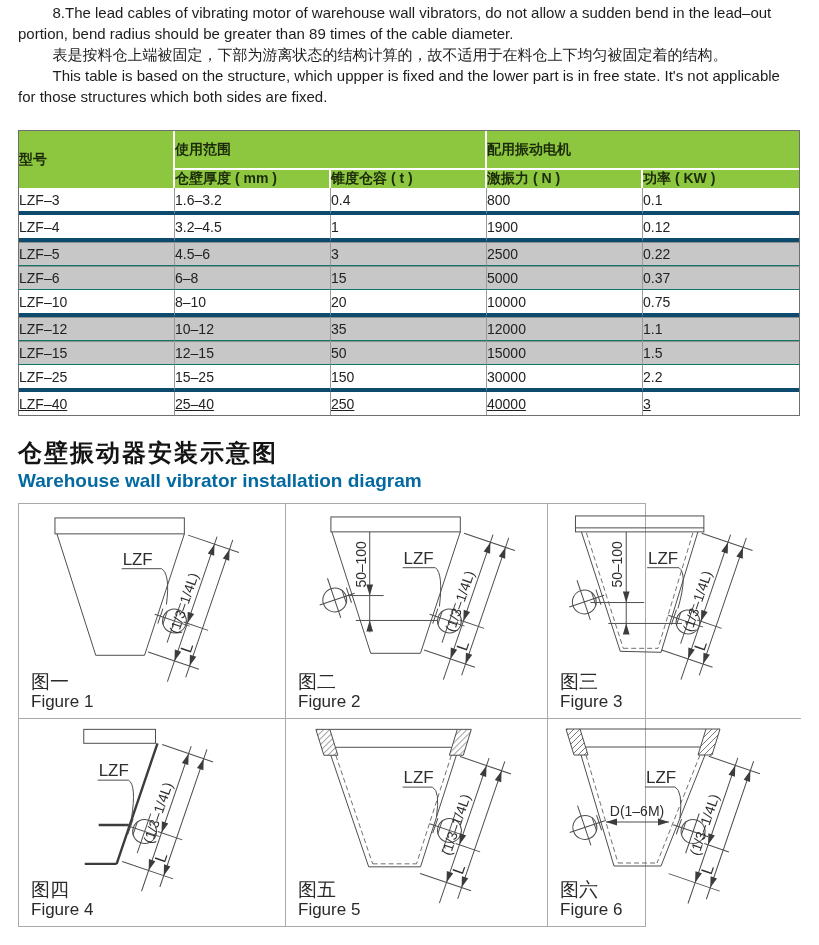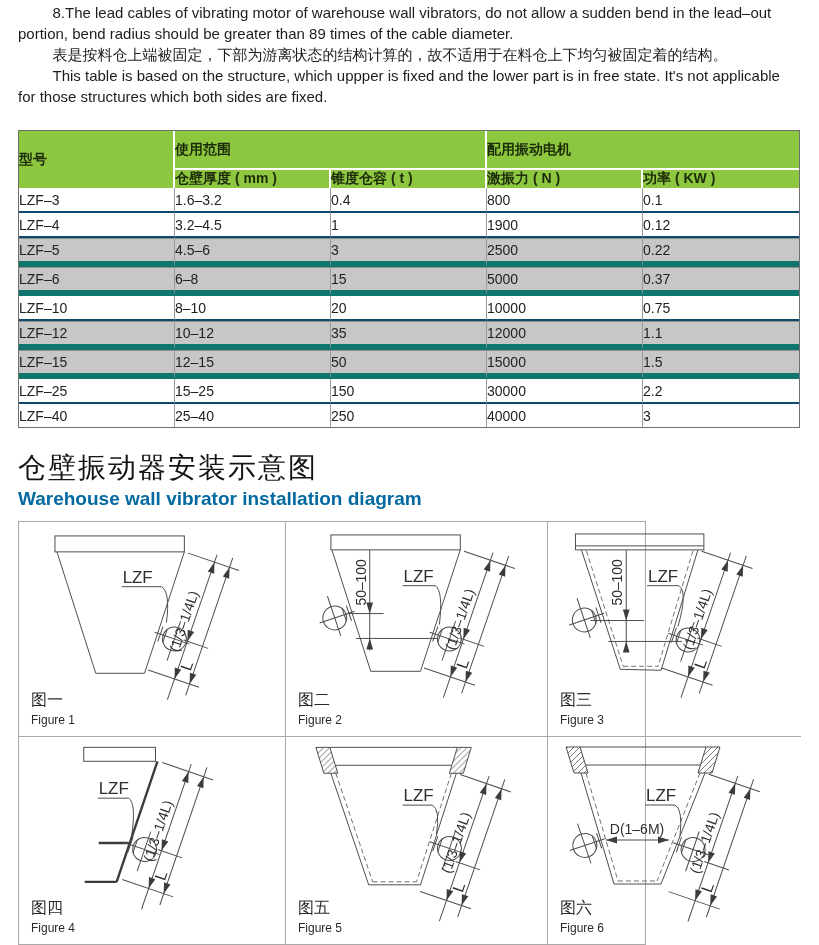--- a/index.html
+++ b/index.html
@@ -15,38 +15,38 @@
 
   
   .table-wrap{margin-top:23px;border:1px solid #6f6f6f;}
   table.spec{width:100%;border-collapse:separate;border-spacing:0;table-layout:fixed;font-size:14px;color:#222;}
   table.spec th,table.spec td{text-align:left;vertical-align:middle;padding:0;}
   thead th{background:#8dc63f;color:#1c2b0a;font-weight:bold;}
   thead tr.h1 th{height:37px;}
   thead tr.h2 th{height:17px;}
   thead th.wsep-r{border-right:2px solid #fff;}
   thead th.wsep-b{border-bottom:2px solid #fff;}
-  tbody td{height:23px;background:#fff;border-bottom:2px solid #0c4a6e;border-right:1px solid #9a9a9a;}
+  tbody td{height:23px;background:#fff;border-bottom:4px solid #0c4a6e;border-right:1px solid #9a9a9a;}
   tbody td:last-child{border-right:none;}
-  tbody tr:last-child td{border-bottom:none;}
-  tbody tr.shaded td{background:#c7c7c7;border-bottom:6px solid #0f766e;box-shadow:inset 0 1px 0 #8f8f8f;}
+  tbody tr:last-child td{border-bottom:none;text-decoration:underline;}
+  tbody tr.shaded td{background:#c7c7c7;border-bottom:1px solid #0f766e;box-shadow:inset 0 1px 0 #8f8f8f;}
 
   
-  .sec-title-zh{margin:21px 0 0 0;font-size:28px;font-weight:normal;color:#141414;letter-spacing:2px;}
+  .sec-title-zh{margin:21px 0 0 0;font-size:24px;font-weight:bold;color:#141414;letter-spacing:2px;}
   .sec-title-en{margin:1px 0 11px 0;font-size:19px;font-weight:bold;color:#0369a1;letter-spacing:0;}
 
   
   .fig-grid{display:grid;grid-template-columns:267px 262px 253px;grid-template-rows:215px 207px;border:1px solid #a9a9a9;width:628px;box-sizing:border-box;}
   .fig-cell{position:relative;border-right:1px solid #a9a9a9;border-bottom:1px solid #a9a9a9;box-sizing:border-box;overflow:hidden;}
   .fig-cell:nth-child(3n){border-right:none;}
   .fig-cell:nth-child(n+4){border-bottom:none;}
   .fig-cell svg{position:absolute;left:0;top:0;width:100%;height:100%;}
   .fig-caption{position:absolute;left:12px;bottom:6px;color:#2a2a2a;line-height:20px;}
-  .fig-caption .zh{font-size:16px;}
-  .fig-caption .en{font-size:12px;}
+  .fig-caption .zh{font-size:19px;}
+  .fig-caption .en{font-size:17px;}
 
   svg .ln{stroke:#4d4d4d;stroke-width:1;fill:none;}
   svg .thick{stroke:#3c3c3c;stroke-width:2.4;fill:none;}
   svg .dash{stroke:#4d4d4d;stroke-width:0.8;fill:none;stroke-dasharray:5,3;}
   svg .arr{fill:#3c3c3c;stroke:none;}
   svg text{font-family:"Liberation Sans","DejaVu Sans",sans-serif;fill:#2e2e2e;}
   svg .lzf{font-size:17px;}
   svg .dimtxt{font-size:14px;}
   svg .dimL{font-size:16px;}
   svg .stub{fill:url(#hatch);stroke:#4d4d4d;stroke-width:1;}

